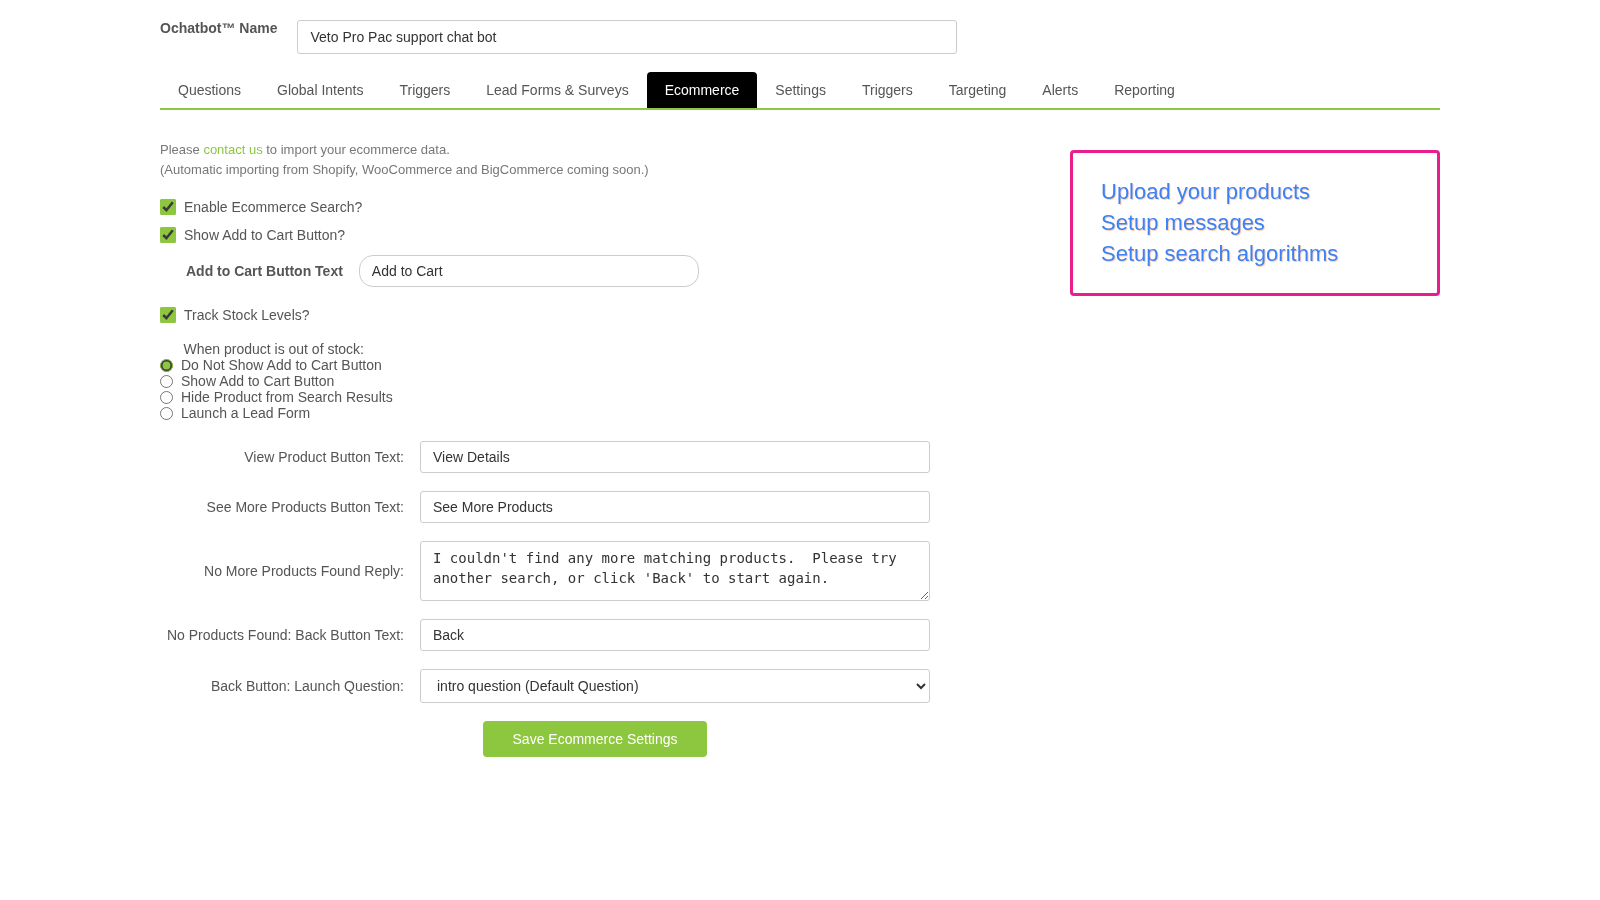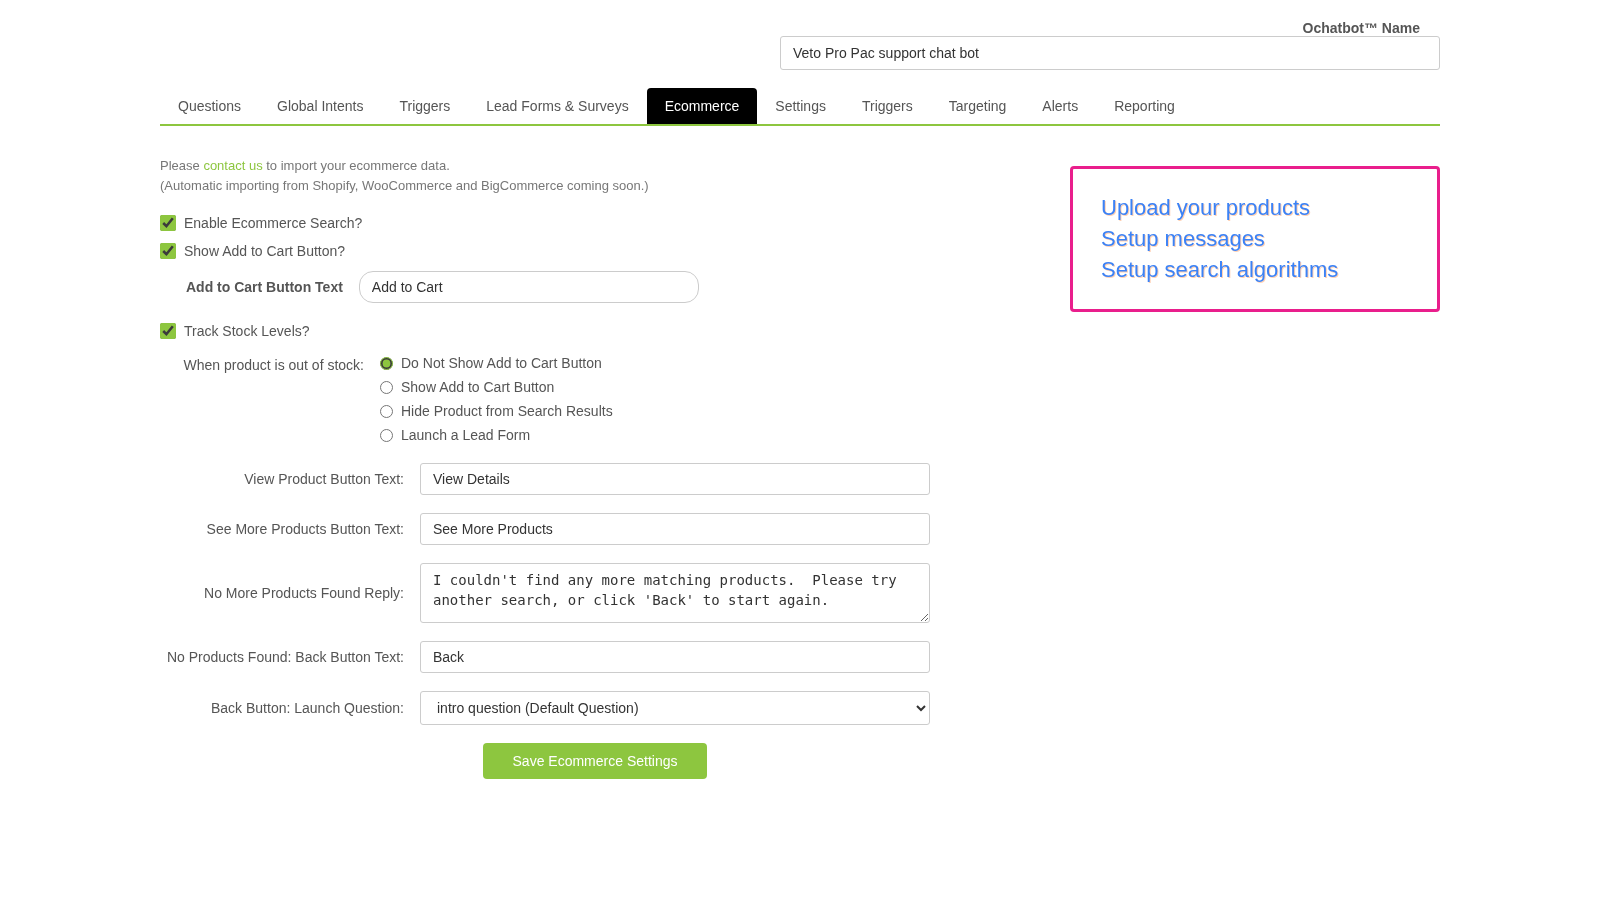--- a/index.html
+++ b/index.html
@@ -9,23 +9,22 @@
       background: #fff;
       color: #333;
     }
 
     
     .header-section {
       padding: 20px 160px 0 160px;
     }
     .ochatbot-name-row {
       display: flex;
-      align-items: flex-end;
+      align-items: flex-start;
       margin-bottom: 18px;
-      flex-direction: column;
     }
     .ochatbot-name-label {
       font-weight: bold;
       font-size: 14px;
       color: #555;
       margin-right: 20px;
       white-space: nowrap;
     }
     .ochatbot-name-input {
       width: 660px;
@@ -135,36 +134,36 @@
     
     .track-stock-row {
       margin-bottom: 16px;
     }
 
     
     .out-of-stock-section {
       display: flex;
       align-items: flex-start;
       margin-bottom: 20px;
+      flex-direction: column;
     }
 
     .out-of-stock-label {
       font-size: 14px;
       color: #555;
       font-weight: normal;
       min-width: 220px;
       text-align: right;
       padding-right: 16px;
       padding-top: 2px;
     }
 
     .radio-group {
       display: flex;
       flex-direction: column;
-      gap: 8px;
     }
 
     .radio-row {
       display: flex;
       align-items: center;
       gap: 8px;
     }
 
     .radio-row input[type="radio"] {
       accent-color: #8dc63f;

